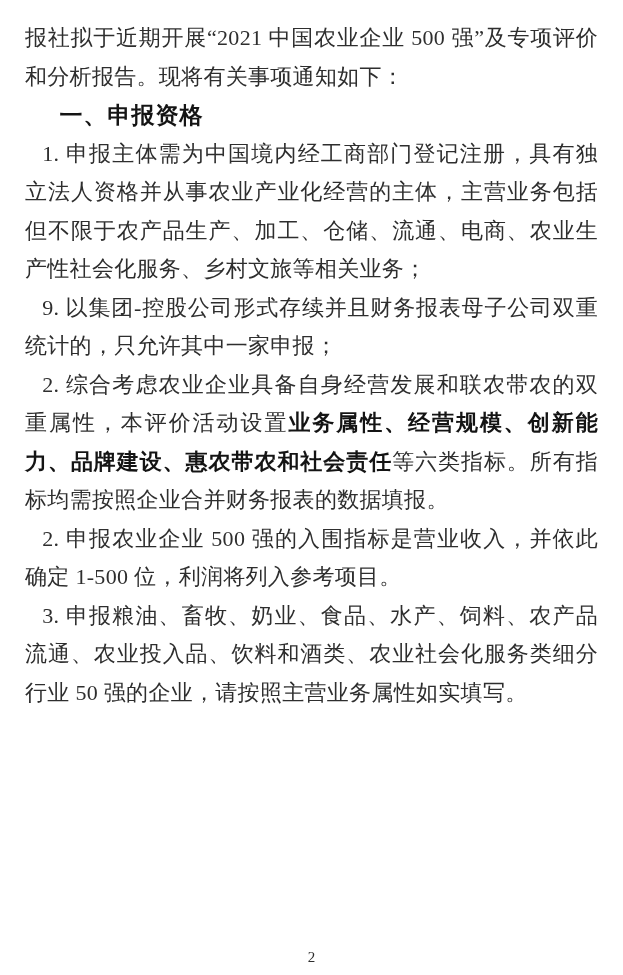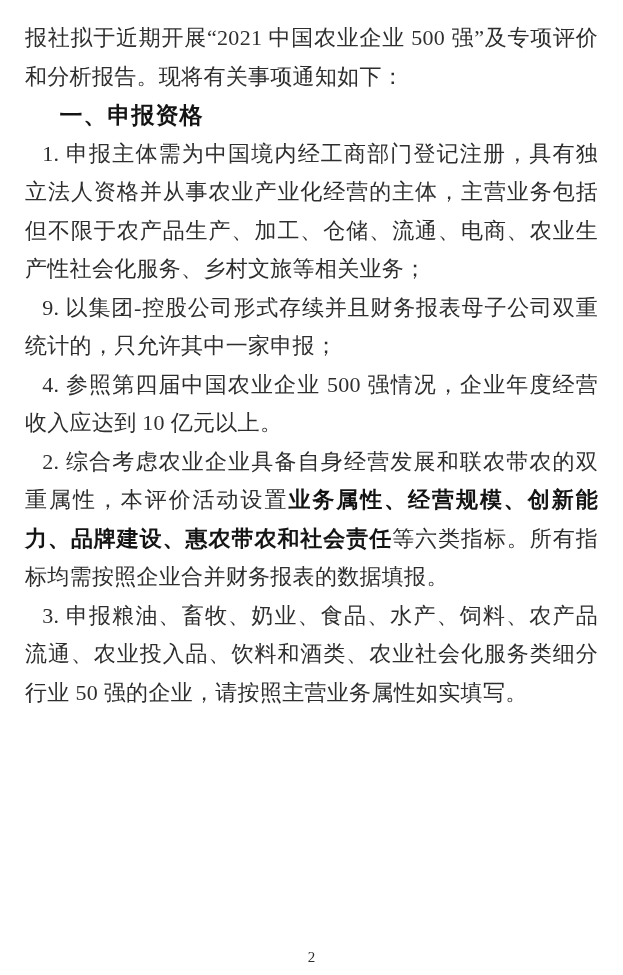--- a/index.html
+++ b/index.html
@@ -72,27 +72,27 @@
     <p class="para">报社拟于近期开展“2021 中国农业企业 500 强”及专项评价和分析报告。现将有关事项通知如下：</p>
 
     <div>
       <h2 class="heading">一、申报资格</h2>
 
       <p class="para item">1. 申报主体需为中国境内经工商部门登记注册，具有独立法人资格并从事农业产业化经营的主体，主营业务包括但不限于农产品生产、加工、仓储、流通、电商、农业生产性社会化服务、乡村文旅等相关业务；</p>
 
 
       <p class="para item">9. 以集团-控股公司形式存续并且财务报表母子公司双重统计的，只允许其中一家申报；</p>
 
-      <p class="para item">4. 参照第四届中国农业企业 500 强情况，企业年度经营收入应达到 10 亿元以上。</p>
     </div>
 
     <div>
 
       <p class="para item"><span>2. 综合考虑农业企业具备自身经营发展和联农带农的双重属性，本评价活动设置</span><span class="bold-seg">业务属性、经营规模、创新能力、品牌建设、惠农带农和社会责任</span><span>等六类指标。所有指标均需按照企业合并财务报表的数据填报。</span></p>
 
+      <p class="para item">2. 申报农业企业 500 强的入围指标是营业收入，并依此确定 1-500 位，利润将列入参考项目。</p>
 
       <p class="para item">3. 申报粮油、畜牧、奶业、食品、水产、饲料、农产品流通、农业投入品、饮料和酒类、农业社会化服务类细分行业 50 强的企业，请按照主营业务属性如实填写。</p>
     </div>
 
   </div>
 
   <div class="page-number">2</div>
 </div>
 
 </body></html>

